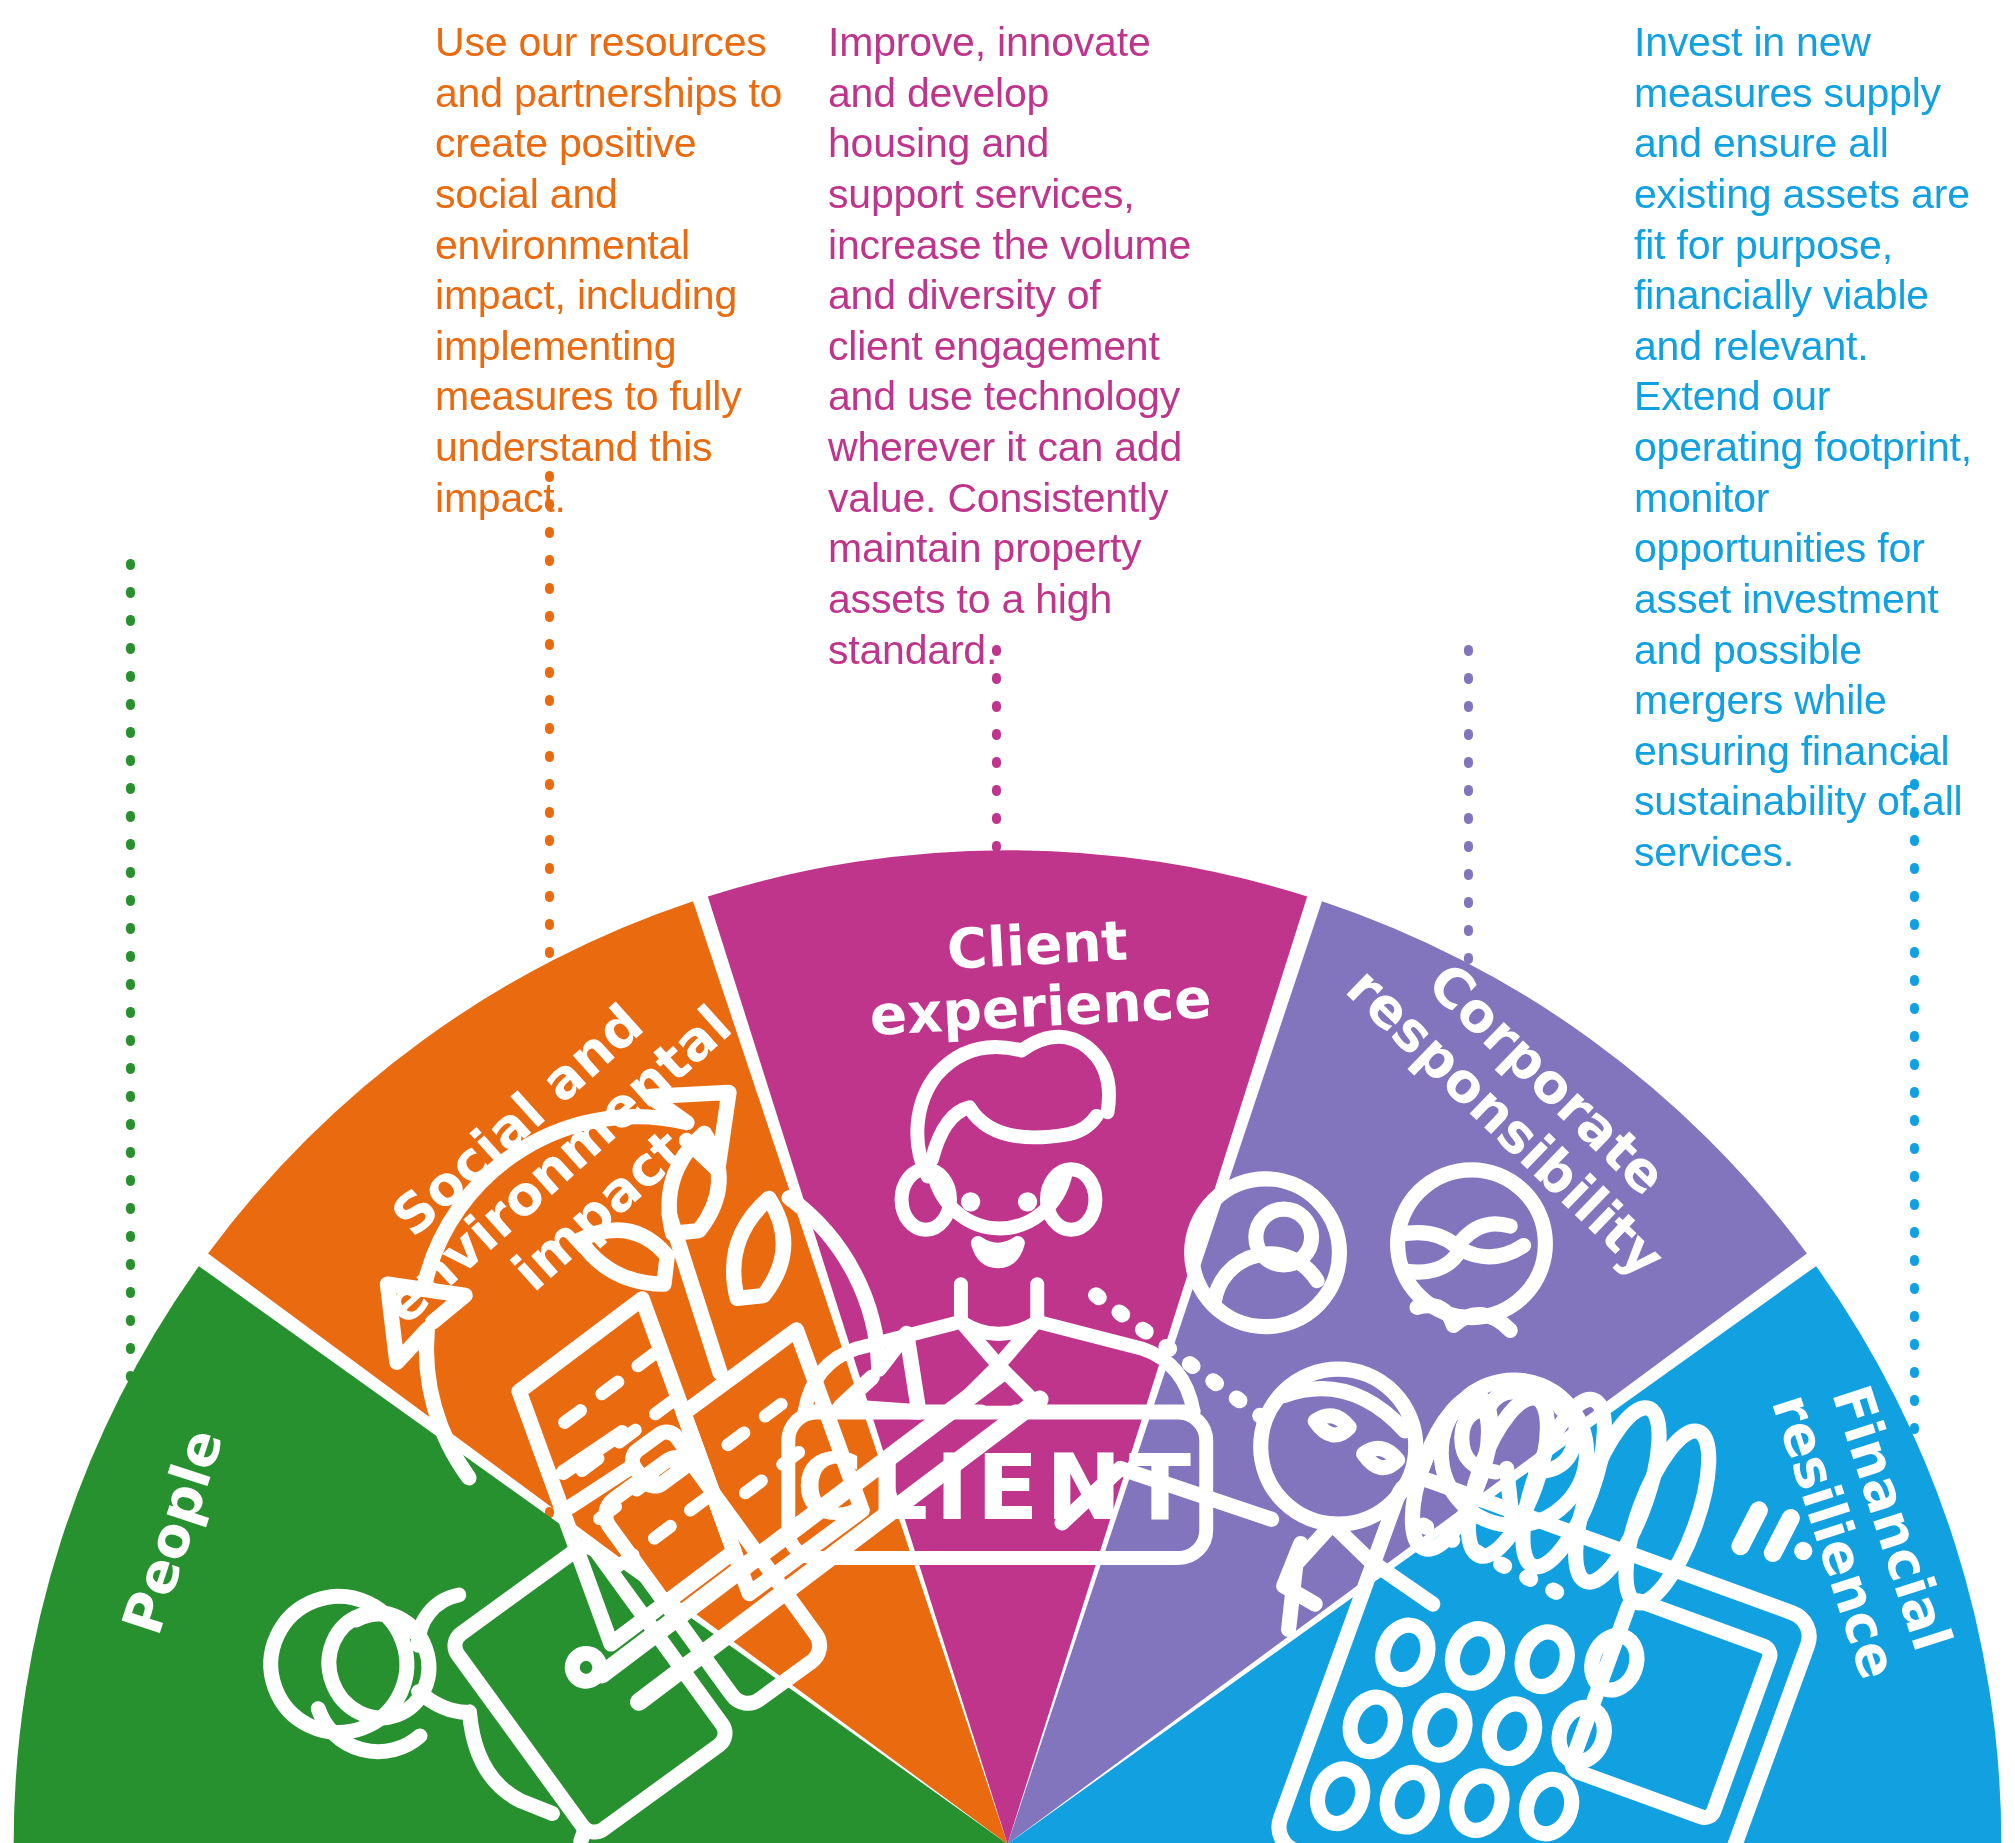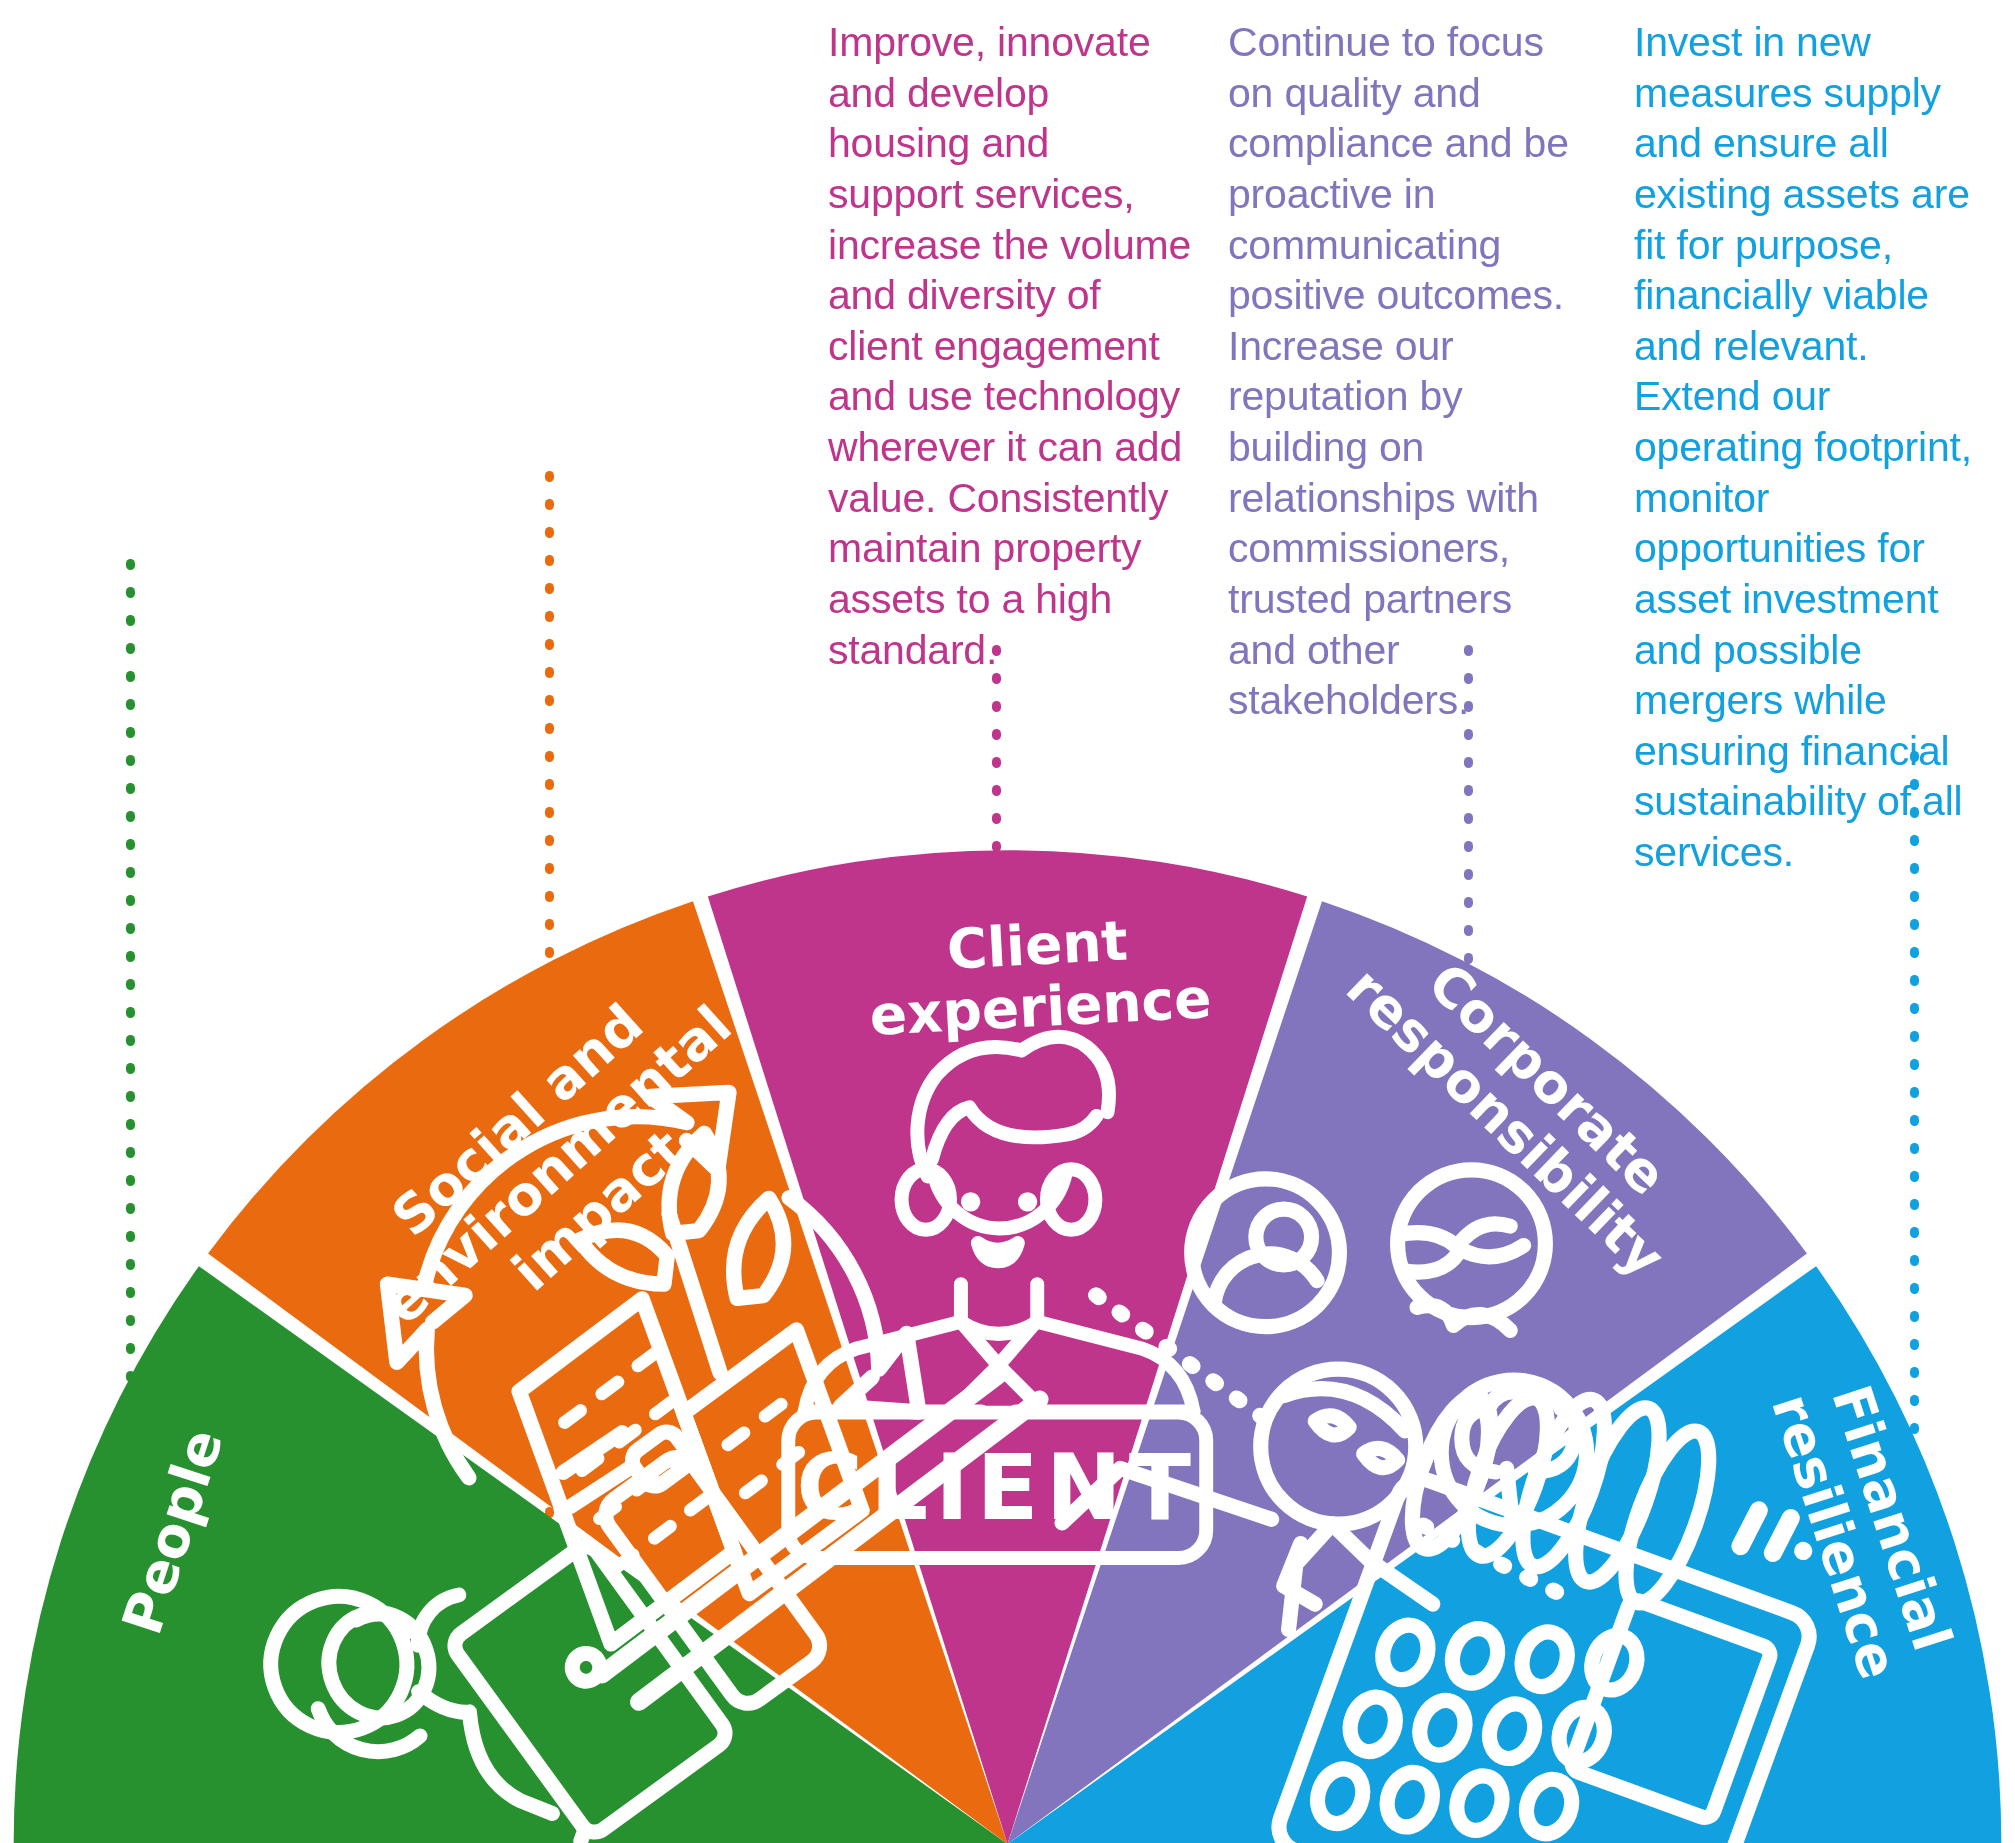--- a/index.html
+++ b/index.html
@@ -43,25 +43,25 @@
     transform-origin:50% 50%;
     pointer-events:none;
   }
 </style>
 </head>
 <body>
 
 <div class="stage">
 
   <div class="cols">
+    <div class="col c1">
+      <p style="color: rgb(234, 106, 16);">Use our resources and partnerships to create positive social and environmental impact, including implementing measures to fully understand this impact.</p>
+    </div>
     <div class="col c2">
       <p style="color: rgb(192, 53, 140);">Improve, innovate and develop housing and support services, increase the volume and diversity of client engagement and use technology wherever it can add value. Consistently maintain property assets to a high standard.</p>
-    </div>
-    <div class="col c3">
-      <p style="color: rgb(130, 116, 189);">Continue to focus on quality and compliance and be proactive in communicating positive outcomes. Increase our reputation by building on relationships with commissioners, trusted partners and other stakeholders.</p>
     </div>
     <div class="col c4">
       <p style="color: rgb(17, 160, 224);">Invest in new measures supply and ensure all existing assets are fit for purpose, financially viable and relevant. Extend our operating footprint, monitor opportunities for asset investment and possible mergers while ensuring financial sustainability of all services.</p>
     </div>
   </div>
 
   <div id="connectors">
       <div class="dotline" style="left: 126px; top: 559px;">
         <i style="background:#27902f"></i>
         <i style="background:#27902f"></i>

